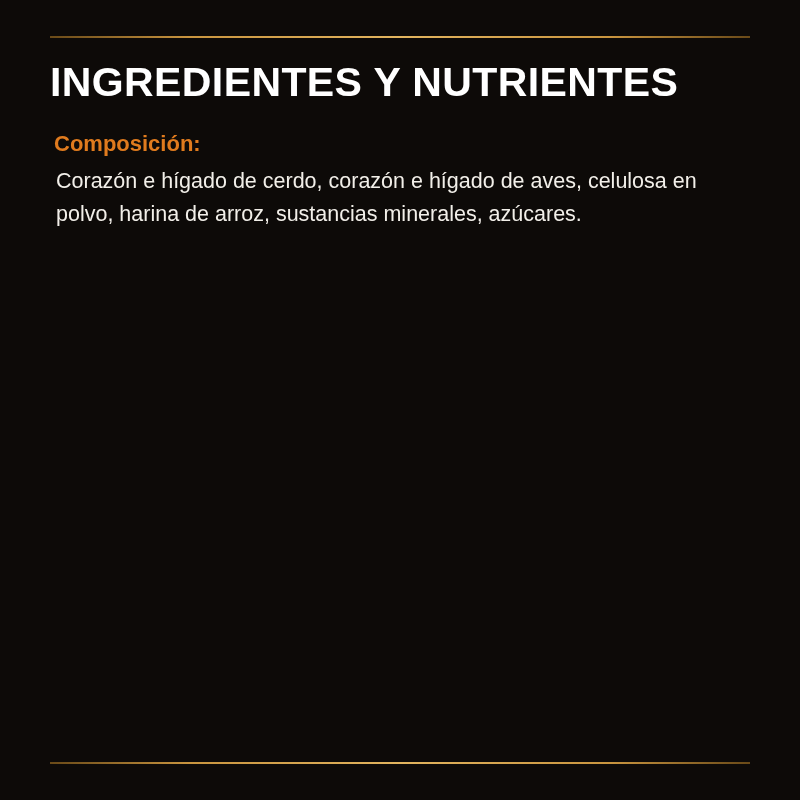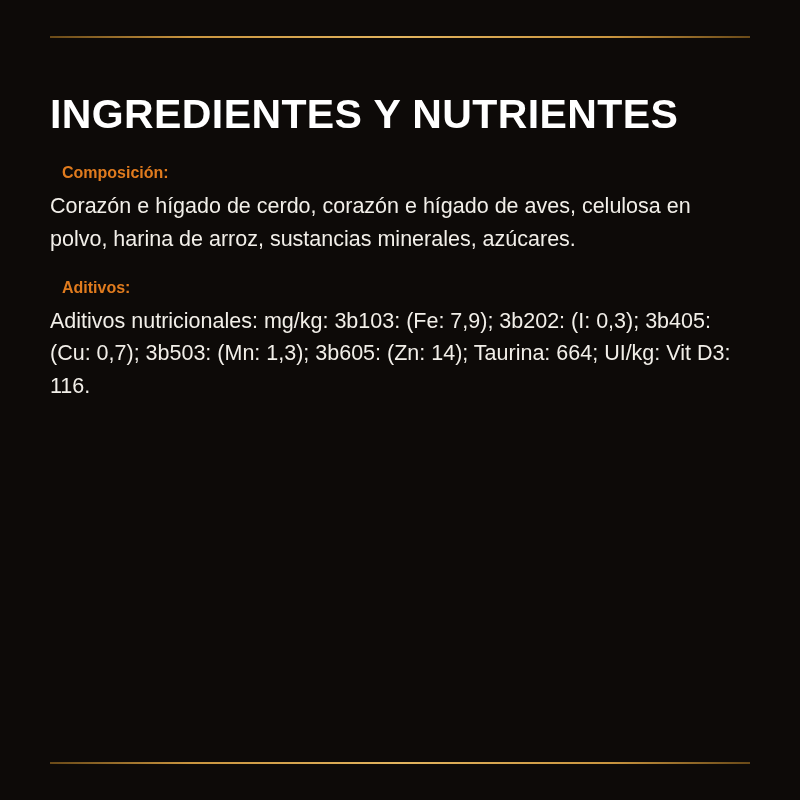--- a/index.html
+++ b/index.html
@@ -15,21 +15,20 @@
   }
   .panel {
     position: relative;
     width: 800px;
     height: 800px;
     background: #0d0a08;
     box-sizing: border-box;
     padding: 0 50px;
     display: flex;
     flex-direction: column;
-    gap: 32px;
   }
   .rule {
     height: 2px;
     background: linear-gradient(to right, #6a4a18 0%, #c9953f 20%, #e2b45f 50%, #c9953f 80%, #6a4a18 100%);
     flex: none;
   }
   .rule-top {
     margin-top: 36px;
   }
   .rule-bottom {
@@ -46,30 +45,30 @@
     letter-spacing: 0.4px;
     line-height: 1.1;
     margin: 0 0 26px 0;
     white-space: nowrap;
   }
   .section {
     margin-bottom: 22px;
   }
   .section-heading {
     color: #e07b1e;
-    font-size: 16px;
+    font-size: 22px;
     font-weight: bold;
-    margin: 0 0 8px 12px;
+    margin: 0 0 8px 4px;
     line-height: 1.2;
   }
   .section-body {
     color: #f2efe9;
     font-size: 21.5px;
     line-height: 1.52;
-    margin: 0;
+    margin: 6px;
     max-width: 700px;
   }
   .spacer {
     flex: 1 1 auto;
   }
 </style>
 </head>
 <body>
 
 <div class="panel">
@@ -79,24 +78,20 @@
   <div class="content">
 
     <h1 class="doc-title">INGREDIENTES Y NUTRIENTES</h1>
 
     <div class="section">
       <h2 class="section-heading">Composición:</h2>
       <p class="section-body">Corazón e hígado de cerdo, corazón e hígado de aves, celulosa en polvo, harina de arroz, sustancias minerales, azúcares.</p>
     </div>
 
 
-    <div class="section">
-      <h2 class="section-heading">Aditivos:</h2>
-      <p class="section-body">Aditivos nutricionales: mg/kg: 3b103: (Fe: 7,9); 3b202: (I: 0,3); 3b405: (Cu: 0,7); 3b503: (Mn: 1,3); 3b605: (Zn: 14); Taurina: 664; UI/kg: Vit D3: 116.</p>
-    </div>
 
   </div>
 
   <div class="spacer"></div>
 
   <div class="rule rule-bottom"></div>
 
 </div>
 
 </body></html>

